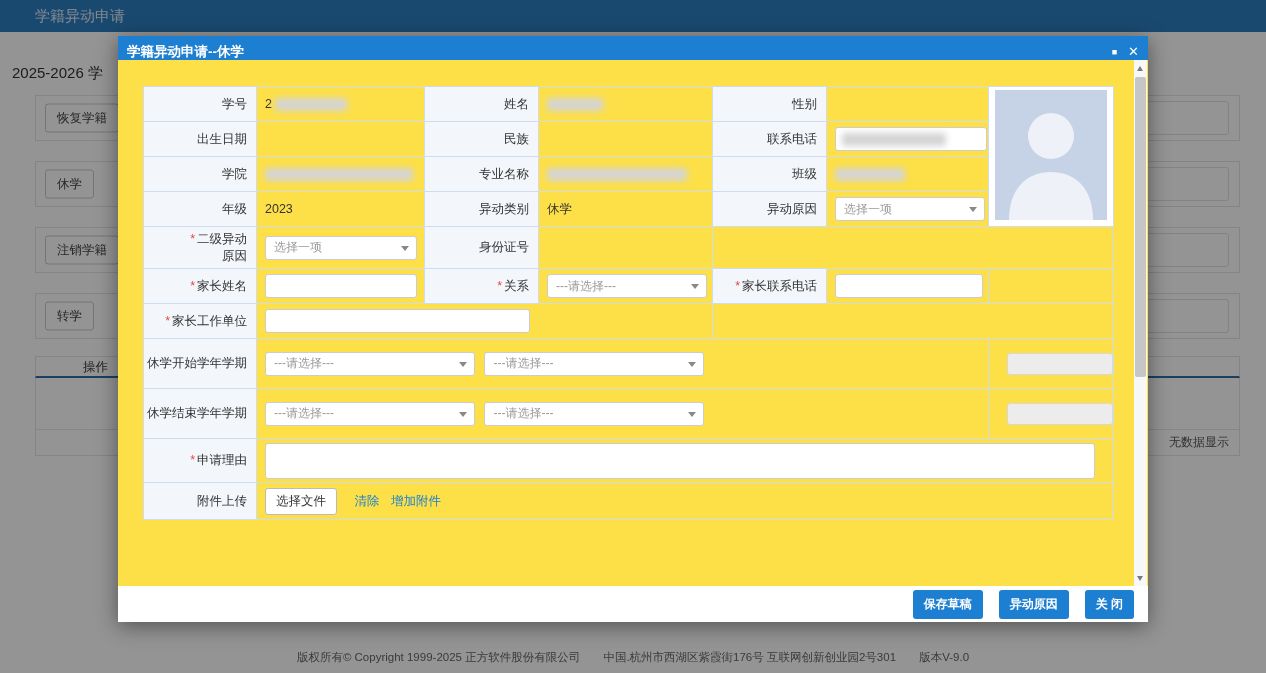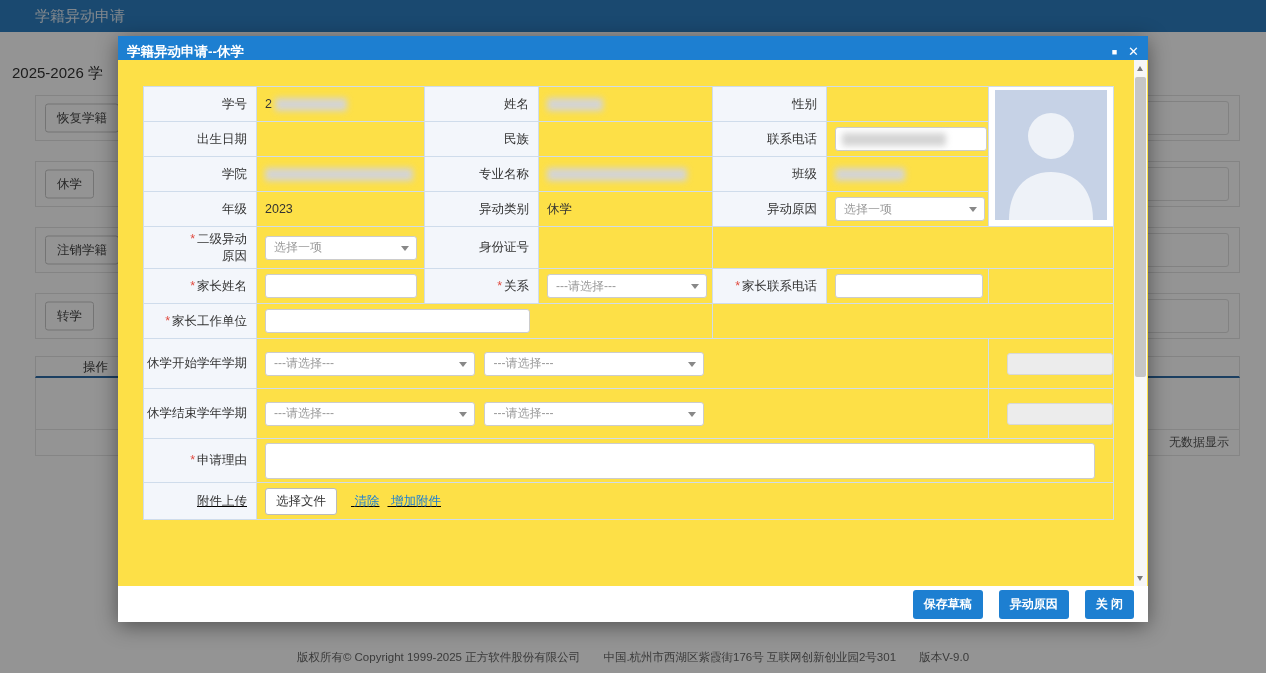--- a/index.html
+++ b/index.html
@@ -40,21 +40,21 @@
     padding:6px 11px; margin-left:16px; cursor:pointer; }
 
   
   .form-wrap { margin:26px 0 0 25px; width:970px; }
   table { border-collapse:collapse; table-layout:fixed; }
   .ftab { width:970px; }
   .ftab td { border:1px solid #cfdceb; font-size:12.5px; color:#333; }
   .lbl { background:#f3f6fb; text-align:right; padding-right:9px; }
   .val { padding-left:8px; }
   tr.h35 { height:35px; } tr.h42 { height:42px; } tr.h33 { height:50px; }
-  tr.h44 { height:44px; } tr.h37 { height:37px;text-decoration:underline; }
+  tr.h44 { height:44px; } tr.h37 { height:37px; }
   .req { color:#e04a3f; margin-right:2px; }
 
   .sel { position:relative; display:inline-flex; align-items:center; height:24px; background:#fff;
     border:1px solid #ccc; border-radius:3px; padding:0 20px 0 8px; font-size:12px; color:#9a9a9a;
     vertical-align:middle; cursor:pointer;text-align:right; }
   .sel::after { content:""; position:absolute; right:7px; top:50%; margin-top:-2px;
     border:4px solid transparent; border-top:5px solid #888; }
   .w150{width:150px;} .w152{width:152px;} .w160{width:160px;} .w210{width:210px;} .w220{width:220px;}
   .inp { height:24px; border:1px solid #ccc; border-radius:3px; padding:0 6px; font-size:12px; width:152px;
     vertical-align:middle; }

